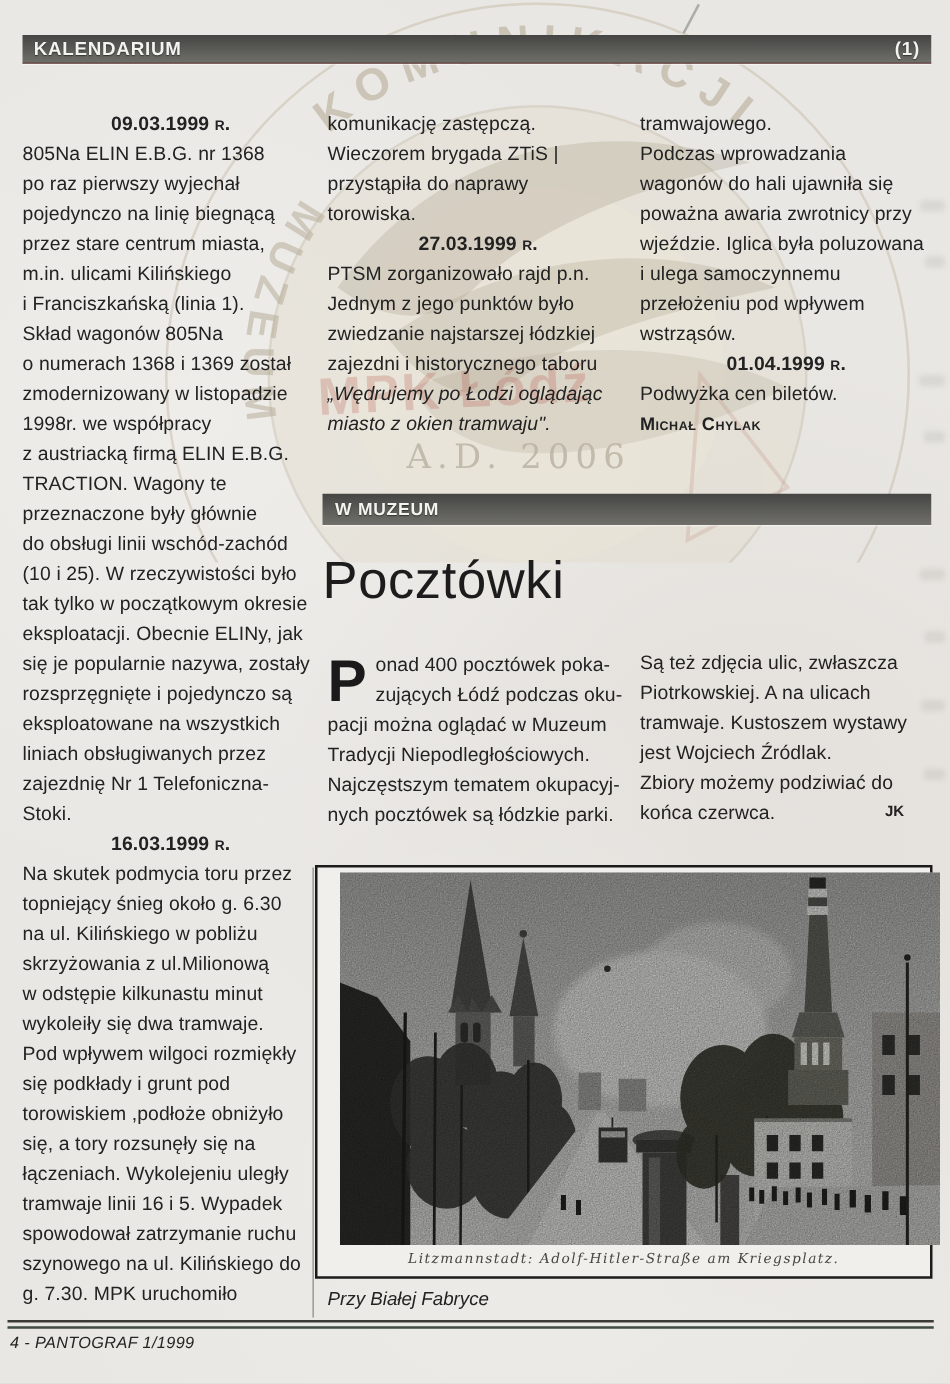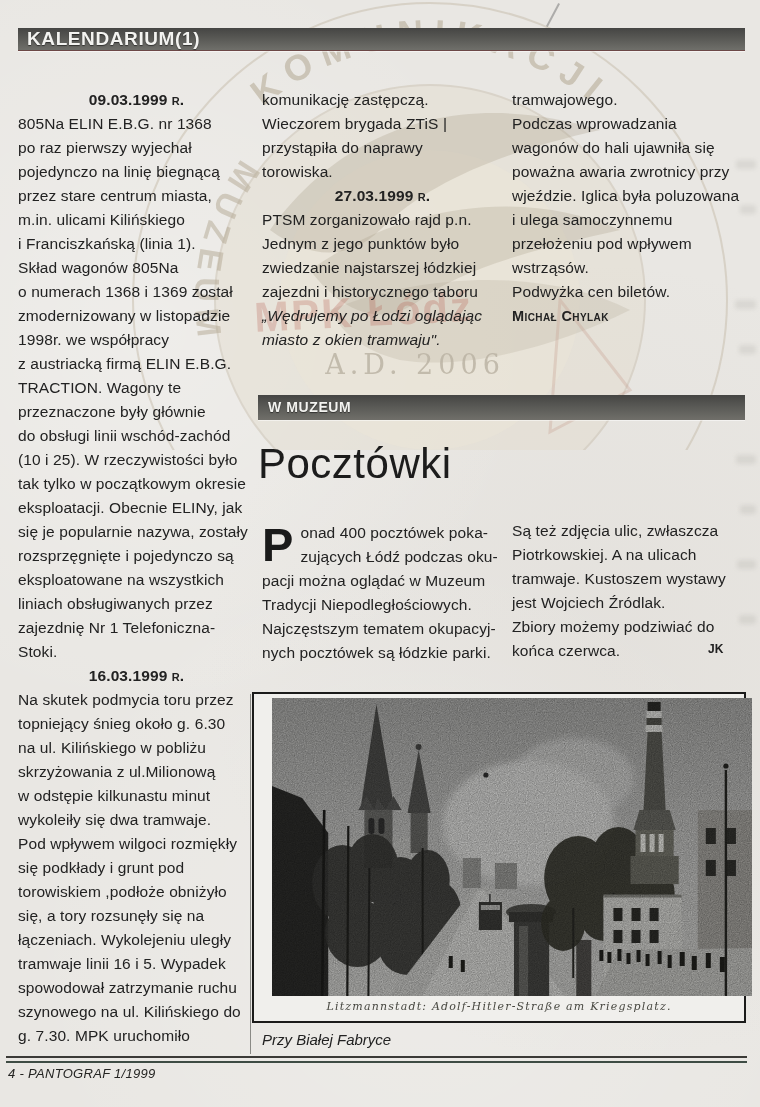--- a/index.html
+++ b/index.html
@@ -14,22 +14,22 @@
       radial-gradient(circle at 20% 30%, rgba(255,255,255,.25), transparent 40%),
       radial-gradient(circle at 80% 60%, rgba(180,170,160,.10), transparent 45%),
       radial-gradient(circle at 55% 85%, rgba(255,255,255,.18), transparent 40%);
     pointer-events:none;z-index:0;
   }
   .abs{position:absolute;box-sizing:border-box;}
   
   .header-bar{
     left:18px;top:28px;width:727px;height:23px;z-index:3;
     background:linear-gradient(#454543,#5c5c58 55%,#6f6f6a);
-    color:#f3f3f0;font-weight:bold;font-size:19px;letter-spacing:.6px;
-    display:flex;align-items:center;
+    color:#f3f3f0;font-weight:bold;font-size:15px;letter-spacing:.6px;
+    display:flex;justify-content:space-between;align-items:center;
     padding:0 9px;border-bottom:1px solid rgba(155,75,75,.45);
     box-shadow:0 1px 0 rgba(255,255,255,.5);
     text-shadow:0 1px 1px rgba(0,0,0,.5);
   }
   .foot-rule{
     left:6px;top:1056px;width:741px;height:7px;z-index:3;
     border-top:2px solid #3b3a37;border-bottom:2px solid #3e4c44;
   }
   .footer-text{
     left:8px;top:1066px;font-size:13px;font-weight:normal;font-style:italic;
@@ -173,20 +173,21 @@
 
   <div class="abs txtcol colC">
     <div class="pre">tramwajowego.
 Podczas wprowadzania
 wagonów do hali ujawniła się
 poważna awaria zwrotnicy przy
 wjeździe. Iglica była poluzowana
 i ulega samoczynnemu
 przełożeniu pod wpływem
 wstrząsów.</div>
+    <div class="date">01.04.1999 r.</div>
     <div class="pre">Podwyżka cen biletów.</div>
     <div class="byline">Michał Chylak</div>
   </div>
 
   <div class="abs wmuzeum-bar">
     <span>W MUZEUM</span>
   </div>
   <div class="abs pocztowki-title">Pocztówki</div>
 
   <div class="abs txtcol muz-left">

